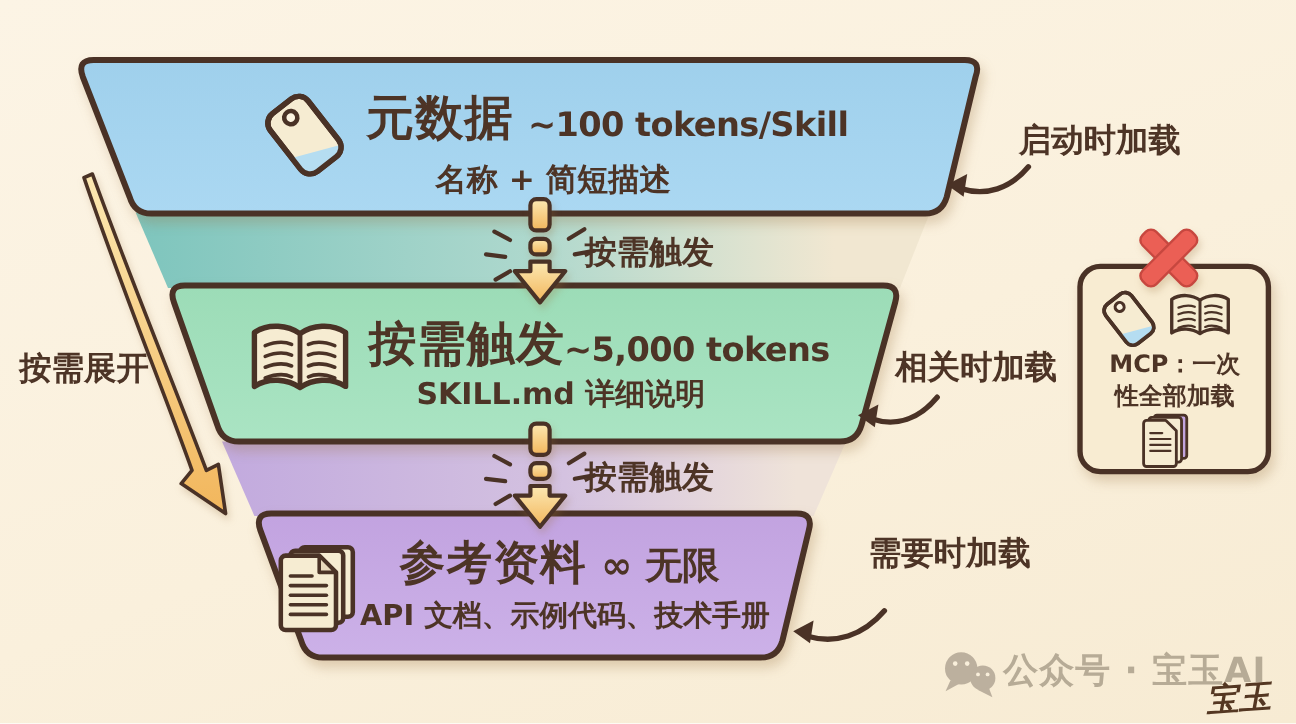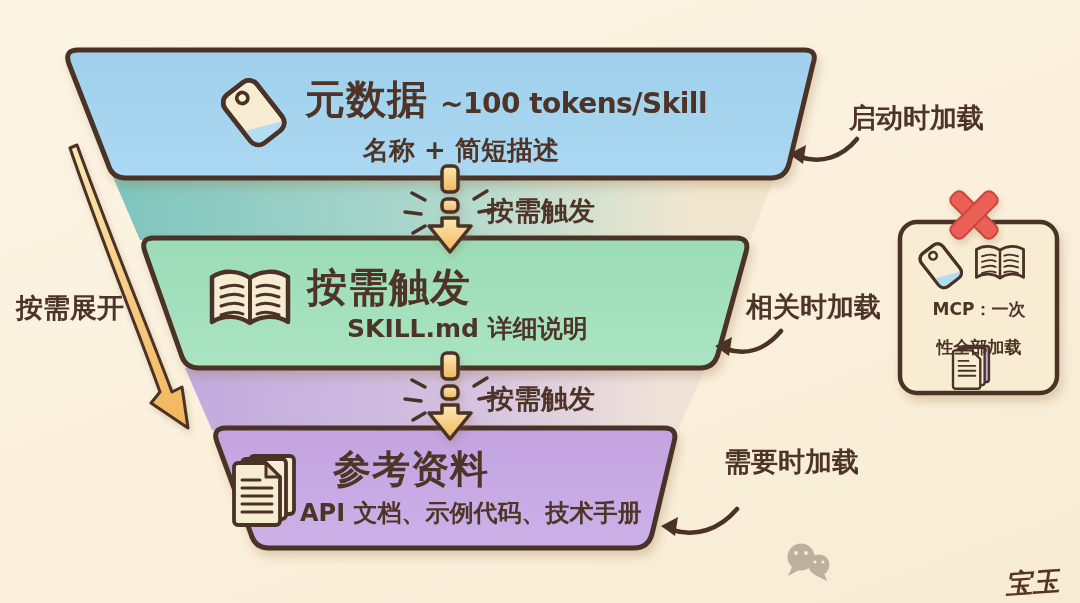--- a/index.html
+++ b/index.html
@@ -11,22 +11,22 @@
   .stage svg{position:absolute;left:0;top:0;}
   .txt{position:absolute;color:#4d3426;line-height:1;white-space:nowrap;}
   .shadow{filter:drop-shadow(3px 6px 5px rgba(150,110,60,0.28));}
   .softshadow{filter:drop-shadow(2px 4px 3px rgba(150,110,60,0.25));}
   .lvl-title{font-size:40px;font-weight:800;letter-spacing:1px;}
   .lvl-tokens{font-size:28px;font-weight:700;letter-spacing:-0.5px;}
   .lvl-sub{font-size:26px;font-weight:700;}
   .side-label{font-size:27px;font-weight:800;}
   .trigger-label{font-size:27px;font-weight:700;}
   .expand-label{font-size:27px;font-weight:800;}
-  .mcp-text{font-size:17px;font-weight:800;text-align:center;width:156px;
-    line-height:38px;white-space:pre-line;}
+  .mcp-text{font-size:20px;font-weight:800;text-align:center;width:156px;
+    line-height:27px;white-space:pre-line;}
   .wm-channel{font-size:29px;font-weight:700;color:rgba(148,137,117,0.65);letter-spacing:1px;}
   .wm-sign{font-size:27px;font-weight:700;font-style:italic;color:#543722;
     font-family:"DejaVu Serif","Liberation Serif",serif;transform:rotate(-4deg);}
   .row3{display:flex;align-items:baseline;gap:12px;}
   .t3-main{font-size:38px;font-weight:800;letter-spacing:1px;}
   .t3-tok{font-size:31px;font-weight:800;}
 </style>
 </head>
 <body>
 
@@ -189,31 +189,34 @@
 </svg>
 
   <div class="txt lvl-title" style="left:305px;top:79px;">元数据</div>
   <div class="txt lvl-tokens" style="left:440px;top:90px;text-align:center;">~100 tokens/Skill</div>
   <div class="txt lvl-sub" style="left:363px;top:137px;">名称 + 简短描述</div>
   <div class="txt side-label" style="left:849px;top:104px;">启动时加载</div>
 
   <div class="txt trigger-label" style="left:487px;top:197px;">按需触发</div>
 
   <div class="txt lvl-title" style="left:307px;top:267px;">按需触发</div>
+  <div class="txt lvl-tokens" style="left:470px;top:278px;">~5,000 tokens</div>
   <div class="txt lvl-sub" style="left:347px;top:316px;font-size:25px;">SKILL.md 详细说明</div>
   <div class="txt side-label" style="left:746px;top:293px;">相关时加载</div>
 
   <div class="txt trigger-label" style="left:487px;top:385px;">按需触发</div>
 
   <div class="txt row3" style="left:333px;top:450px;">
     <span class="t3-main">参考资料</span>
+    <span class="t3-tok">∞ 无限</span>
   </div>
   <div class="txt lvl-sub" style="left:300px;top:501px;font-size:24px;">API 文档、示例代码、技术手册</div>
   <div class="txt side-label" style="left:724px;top:448px;">需要时加载</div>
 
   <div class="txt expand-label" style="left:16px;top:294px;">按需展开</div>
 
   <div class="txt mcp-text" style="left:901px;top:290px;">MCP：一次
 性全部加载</div>
 
+  <div class="txt wm-channel" style="left:836px;top:544px;">公众号 · 宝玉AI</div>
   <div class="txt wm-sign" style="left:1005px;top:569px;">宝玉</div>
 
 </div>
 
 </body></html>

